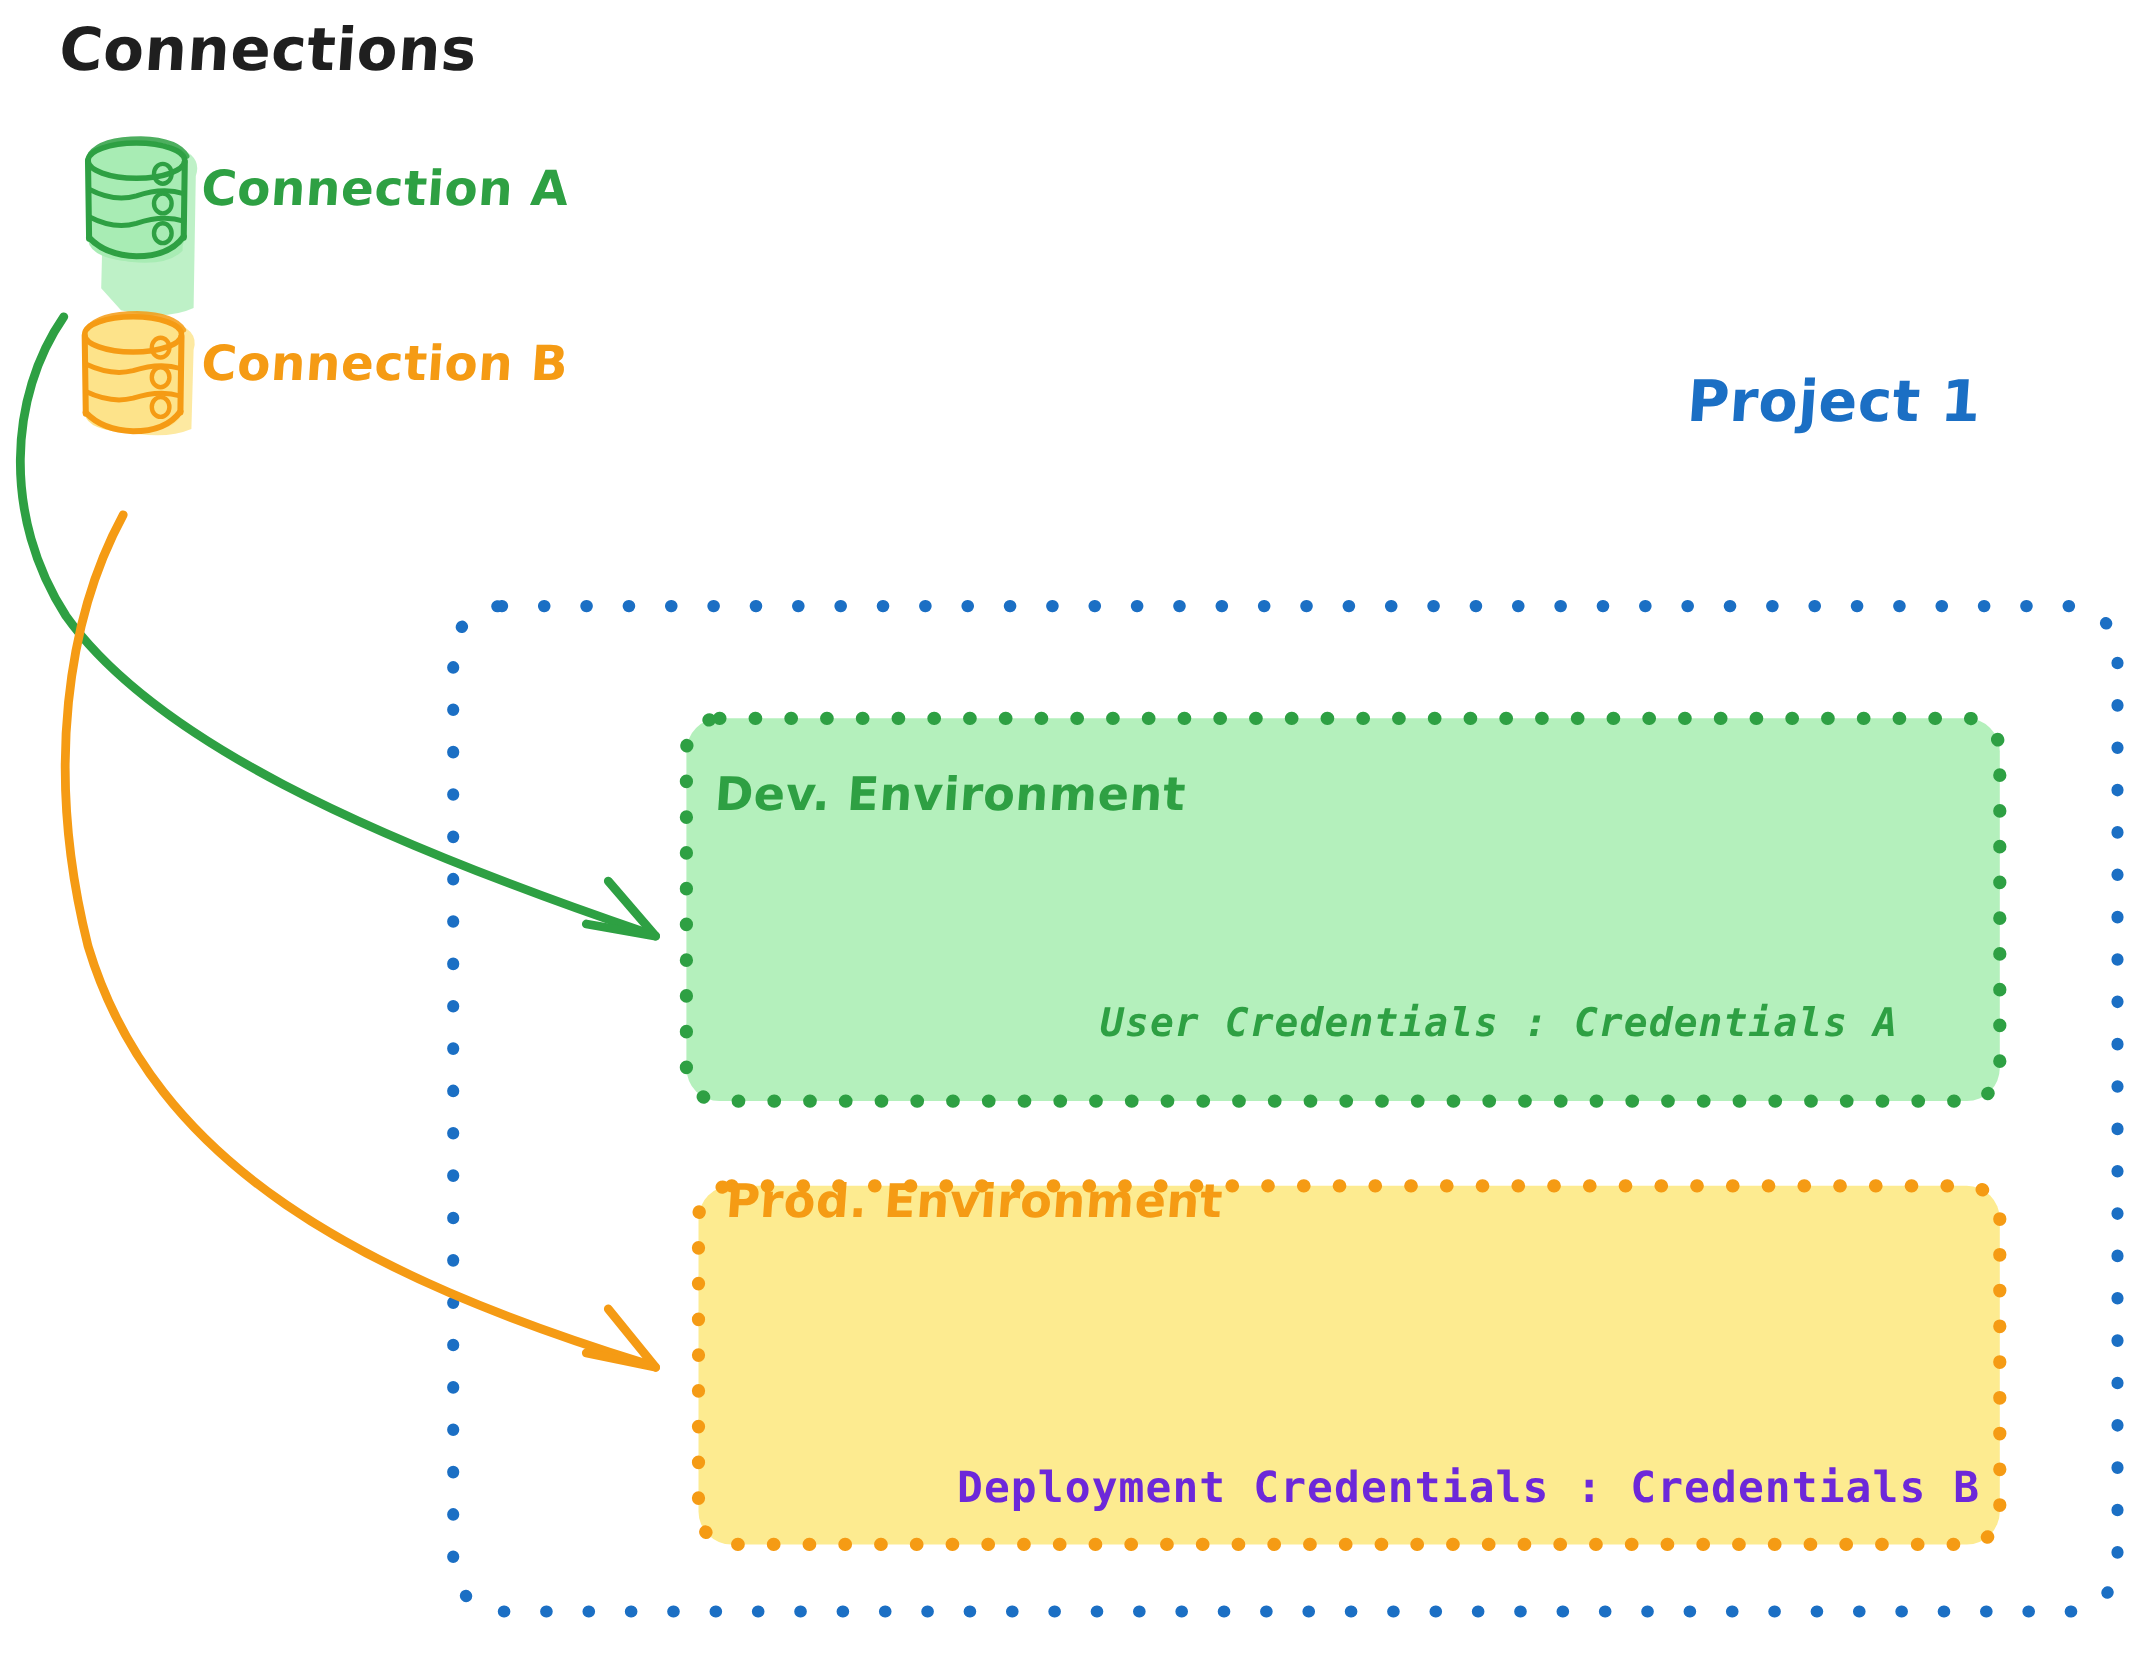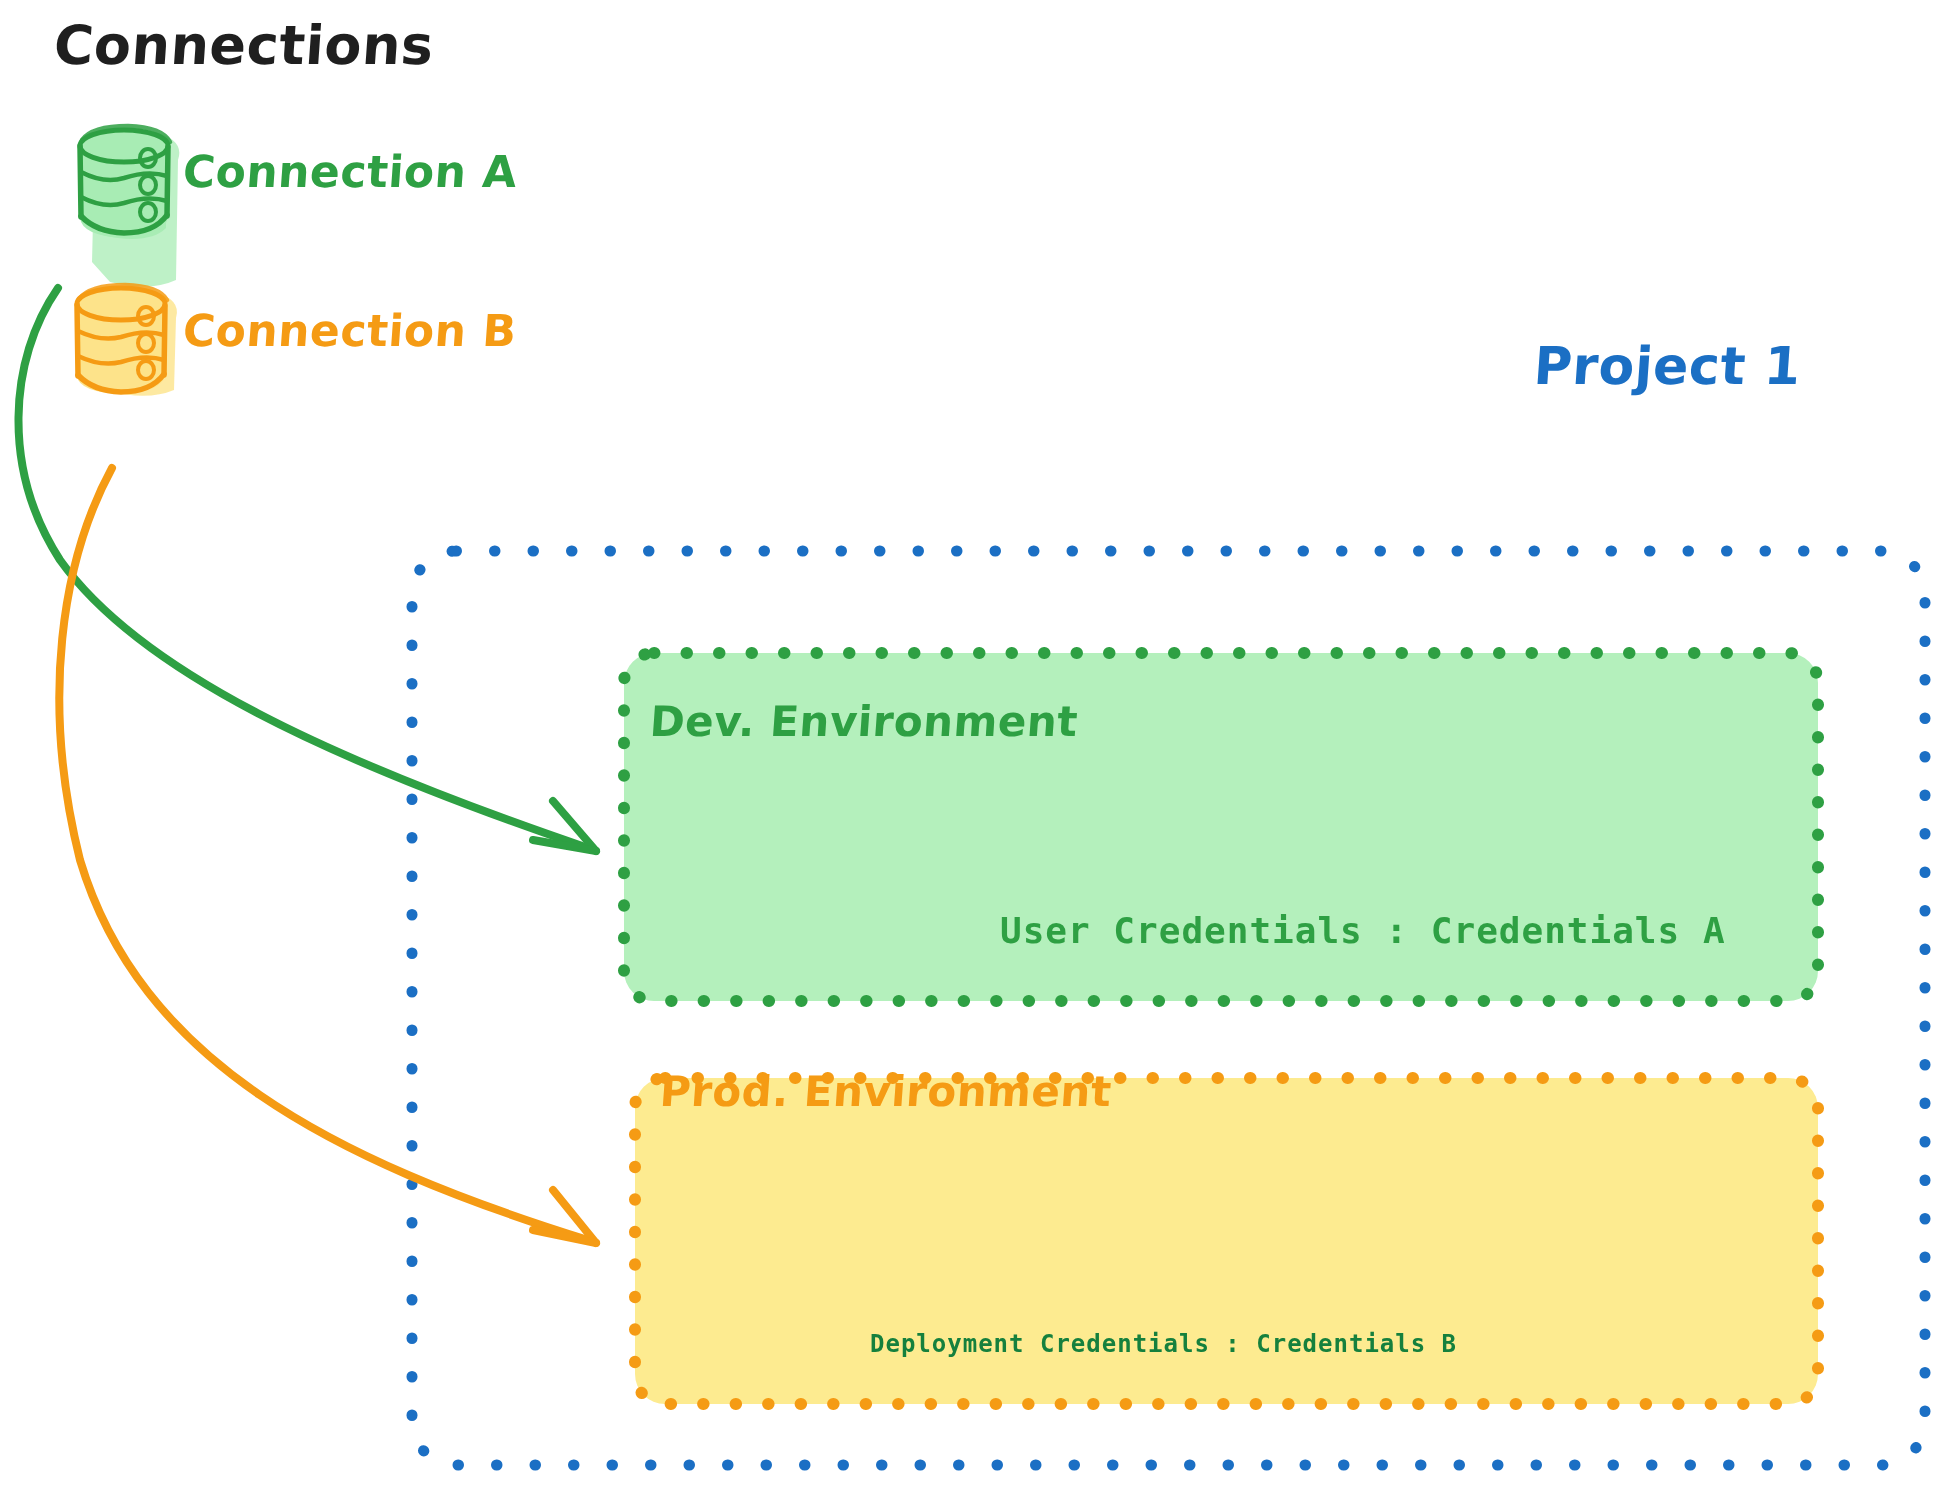--- a/index.html
+++ b/index.html
@@ -73,26 +73,27 @@
     top: 1067px;
     font-size: 42px;
     color: #f59b14;
   }
   #label-dev-cred {
     left: 1000px;
     top: 910px;
     font-size: 36px;
     color: #2ea043;
     letter-spacing: 1px;
+    font-style: italic;
   }
   #label-prod-cred {
     left: 870px;
     top: 1330px;
-    font-size: 24px;
-    color: #15803d;
+    font-size: 39px;
+    color: #6d28d9;
     letter-spacing: 1px;
   }
 </style>
 </head>
 <body>
 
 <div id="canvas">
 
   <svg class="layer" viewBox="0 0 1948 1506">
 

